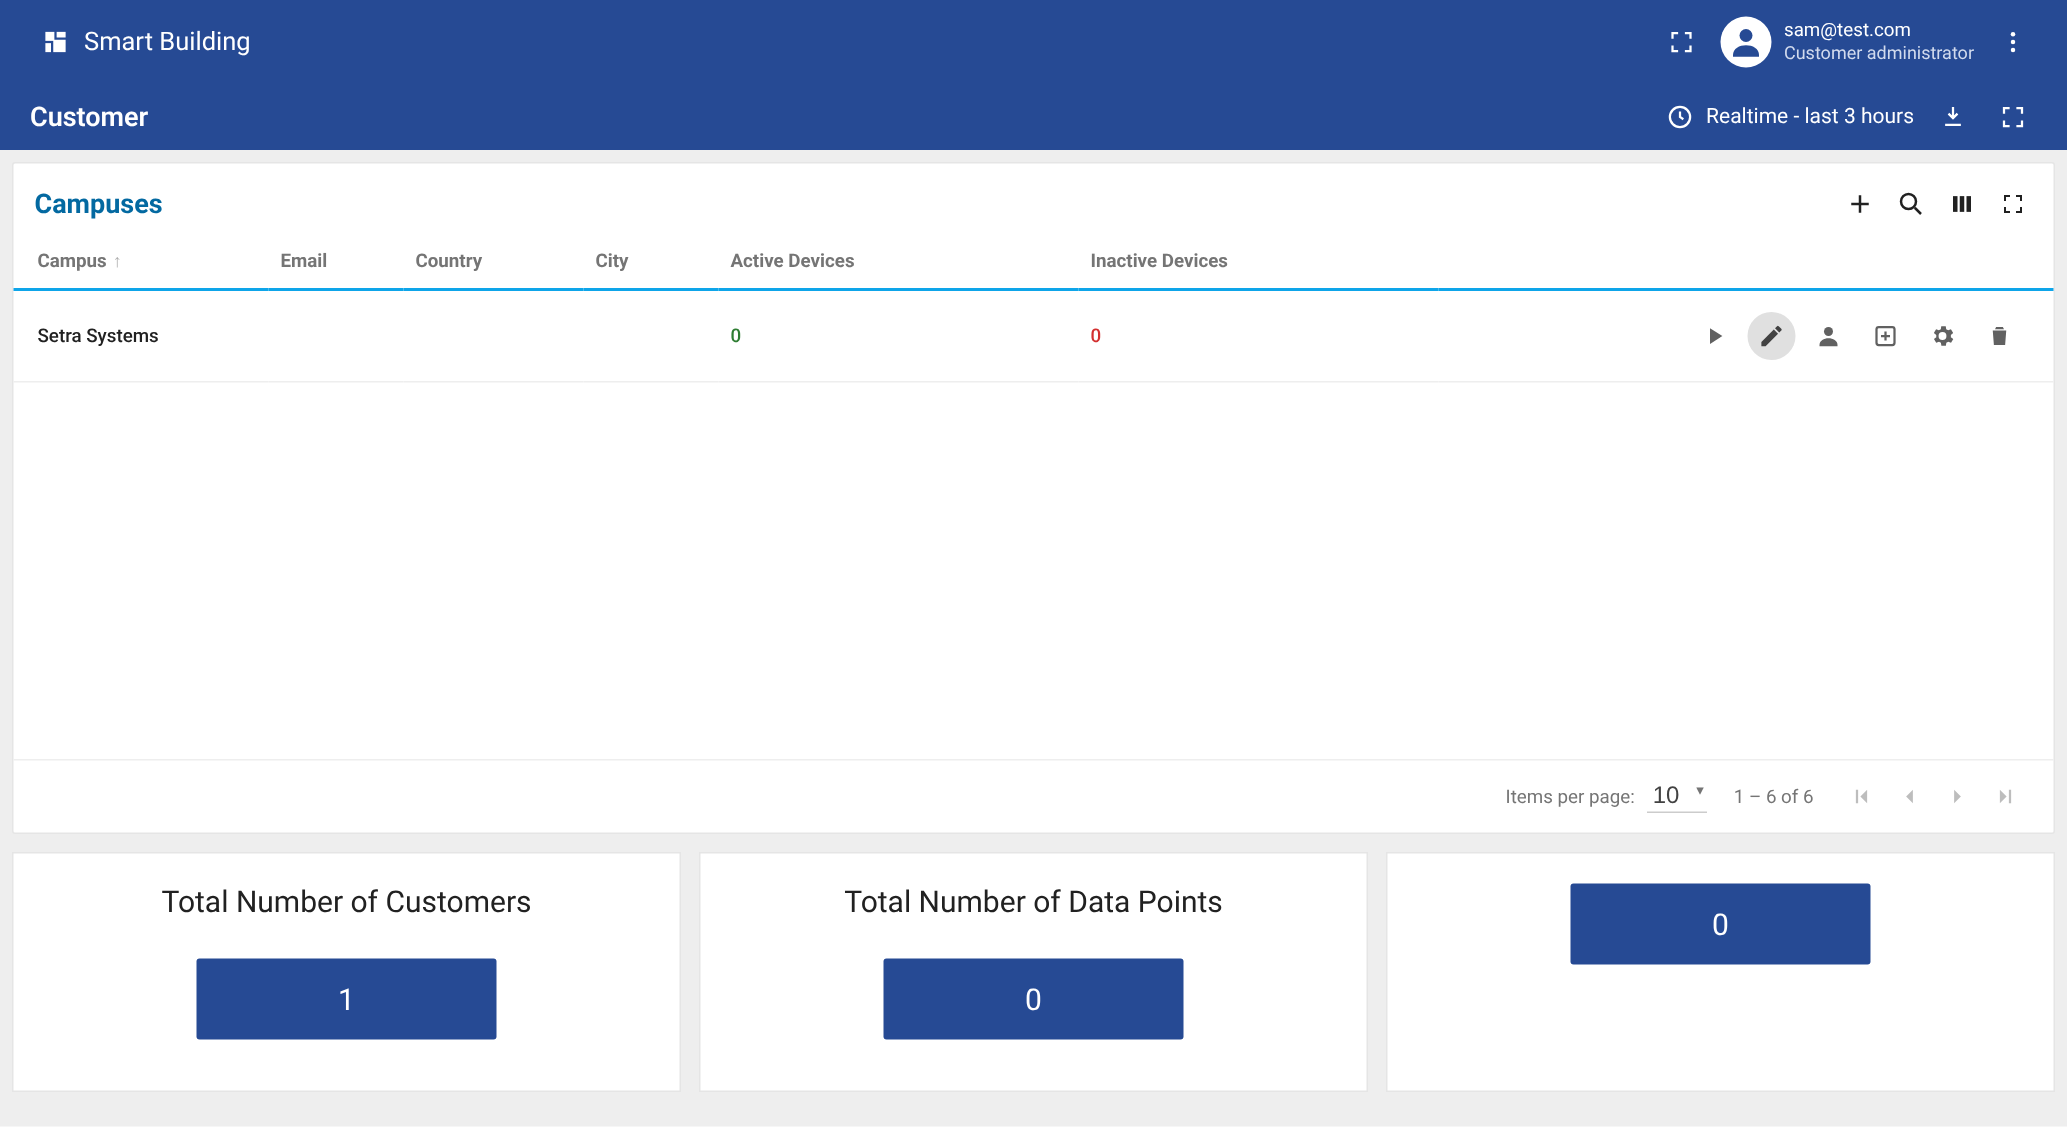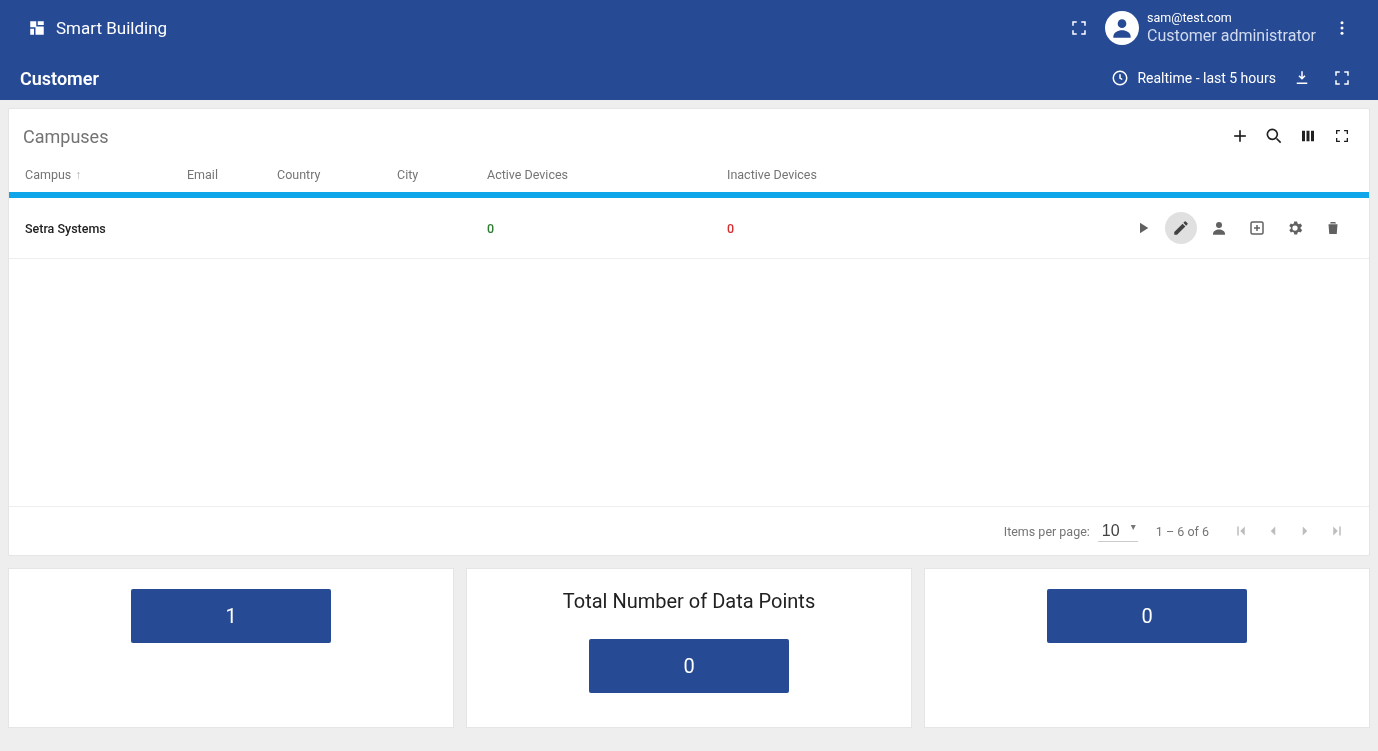--- a/index.html
+++ b/index.html
@@ -42,21 +42,21 @@
   }
   .avatar {
     width: 34px; height: 34px;
     background: #fff;
     border-radius: 50%;
     display: flex; align-items: center; justify-content: center;
     margin: 0 8px 0 6px;
   }
   .user-block { display:flex; flex-direction:column; line-height:1.25; font-size:12.5px; margin-right:6px;}
   .user-email { font-size: 12.5px; }
-  .user-role { font-size: 16px; color: #d2dbee; }
+  .user-role { font-size: 12px; color: #d2dbee; }
 
   .topbar-row2 {
     display: flex; align-items: center;
     height: 44px;
     padding: 0 16px;
   }
   .page-title { font-size: 18px; font-weight: 600; margin-left: 4px;}
   .time-selector { display:flex; align-items:center; gap:6px; cursor:pointer; font-size:14px; margin-right:6px;}
   .time-selector svg { margin-right: 2px; }
 
@@ -72,40 +72,40 @@
   .campuses-card {
     height: 448px;
     position: relative;
     display: flex;
     flex-direction: column;
   }
   .card-header {
     display: flex; align-items: center;
     padding: 14px 14px 8px 14px;
   }
-  .card-title { font-size: 18px; font-weight: 400; color: #737373; flex:1;}
+  .card-title { font-size: 18px; font-weight: 700; color: #0369a1; flex:1;}
   .card-actions { display:flex; gap:8px; }
   .card-actions .ic {
     width: 26px; height: 26px;
     display:flex; align-items:center; justify-content:center;
     cursor:pointer;
     color:#212121;
   }
 
   table.campus-table {
     width: 100%;
     border-collapse: collapse;
     font-size: 12.5px;
   }
   .campus-table thead th {
     text-align: left;
     color: #757575;
-    font-weight: 400;
+    font-weight: 700;
     padding: 10px 8px;
-    border-bottom: 6px solid #0ea5e9;
+    border-bottom: 2px solid #0ea5e9;
   }
   .campus-table thead th:first-child { padding-left: 16px; }
   .campus-table tbody td {
     padding: 14px 8px;
     border-bottom: 1px solid #eee;
     vertical-align: middle;
   }
   .campus-table tbody td:first-child { padding-left:16px; font-weight:500; color:#212121;}
   .col-campus { width: 170px; }
   .col-email  { width: 90px; }
@@ -217,21 +217,21 @@
   <div class="topbar-row2">
     <span class="page-title">Customer</span>
     <div class="topbar-spacer"></div>
     <div class="time-selector">
       <span>
         <svg viewBox="0 0 24 24" width="18" height="18" fill="none" stroke="#fff" stroke-width="2">
           <circle cx="12" cy="12" r="9"></circle>
             <path d="M12 7v5l3 2"></path>
         </svg>
       </span>
-      <span>Realtime - last 5 hours</span>
+      <span>Realtime - last 3 hours</span>
     </div>
     <div class="topbar-icon">
       <svg viewBox="0 0 24 24" width="18" height="18" fill="#fff">
         <path d="M12 3v10l-4-4 1.4-1.4L12 10.2l2.6-2.6L16 9l-4 4V3z" fill="none"></path>
         <path d="M12 3v9M8 9l4 4 4-4" stroke="#fff" stroke-width="2" fill="none"></path>
         <path d="M5 18h14v2H5z"></path>
       </svg>
     </div>
     <div class="topbar-icon">
       <svg viewBox="0 0 24 24" width="18" height="18" fill="none" stroke="#fff" stroke-width="2">
@@ -368,20 +368,21 @@
             <svg viewBox="0 0 24 24" width="18" height="18" fill="#bdbdbd">
               <path d="M7 6l6 6-6 6V6zM15 6h2v12h-2z"></path>
             </svg>
           </span>
       </div>
     </div>
   </div>
 
   <div class="stats-row">
     <div class="stat-card">
+      <div class="stat-title">Total Number of Customers</div>
       <div class="stat-box">1</div>
     </div>
     <div class="stat-card">
       <div class="stat-title">Total Number of Data Points</div>
       <div class="stat-box">0</div>
     </div>
     <div class="stat-card">
       <div class="stat-box">0</div>
     </div>
   </div>

